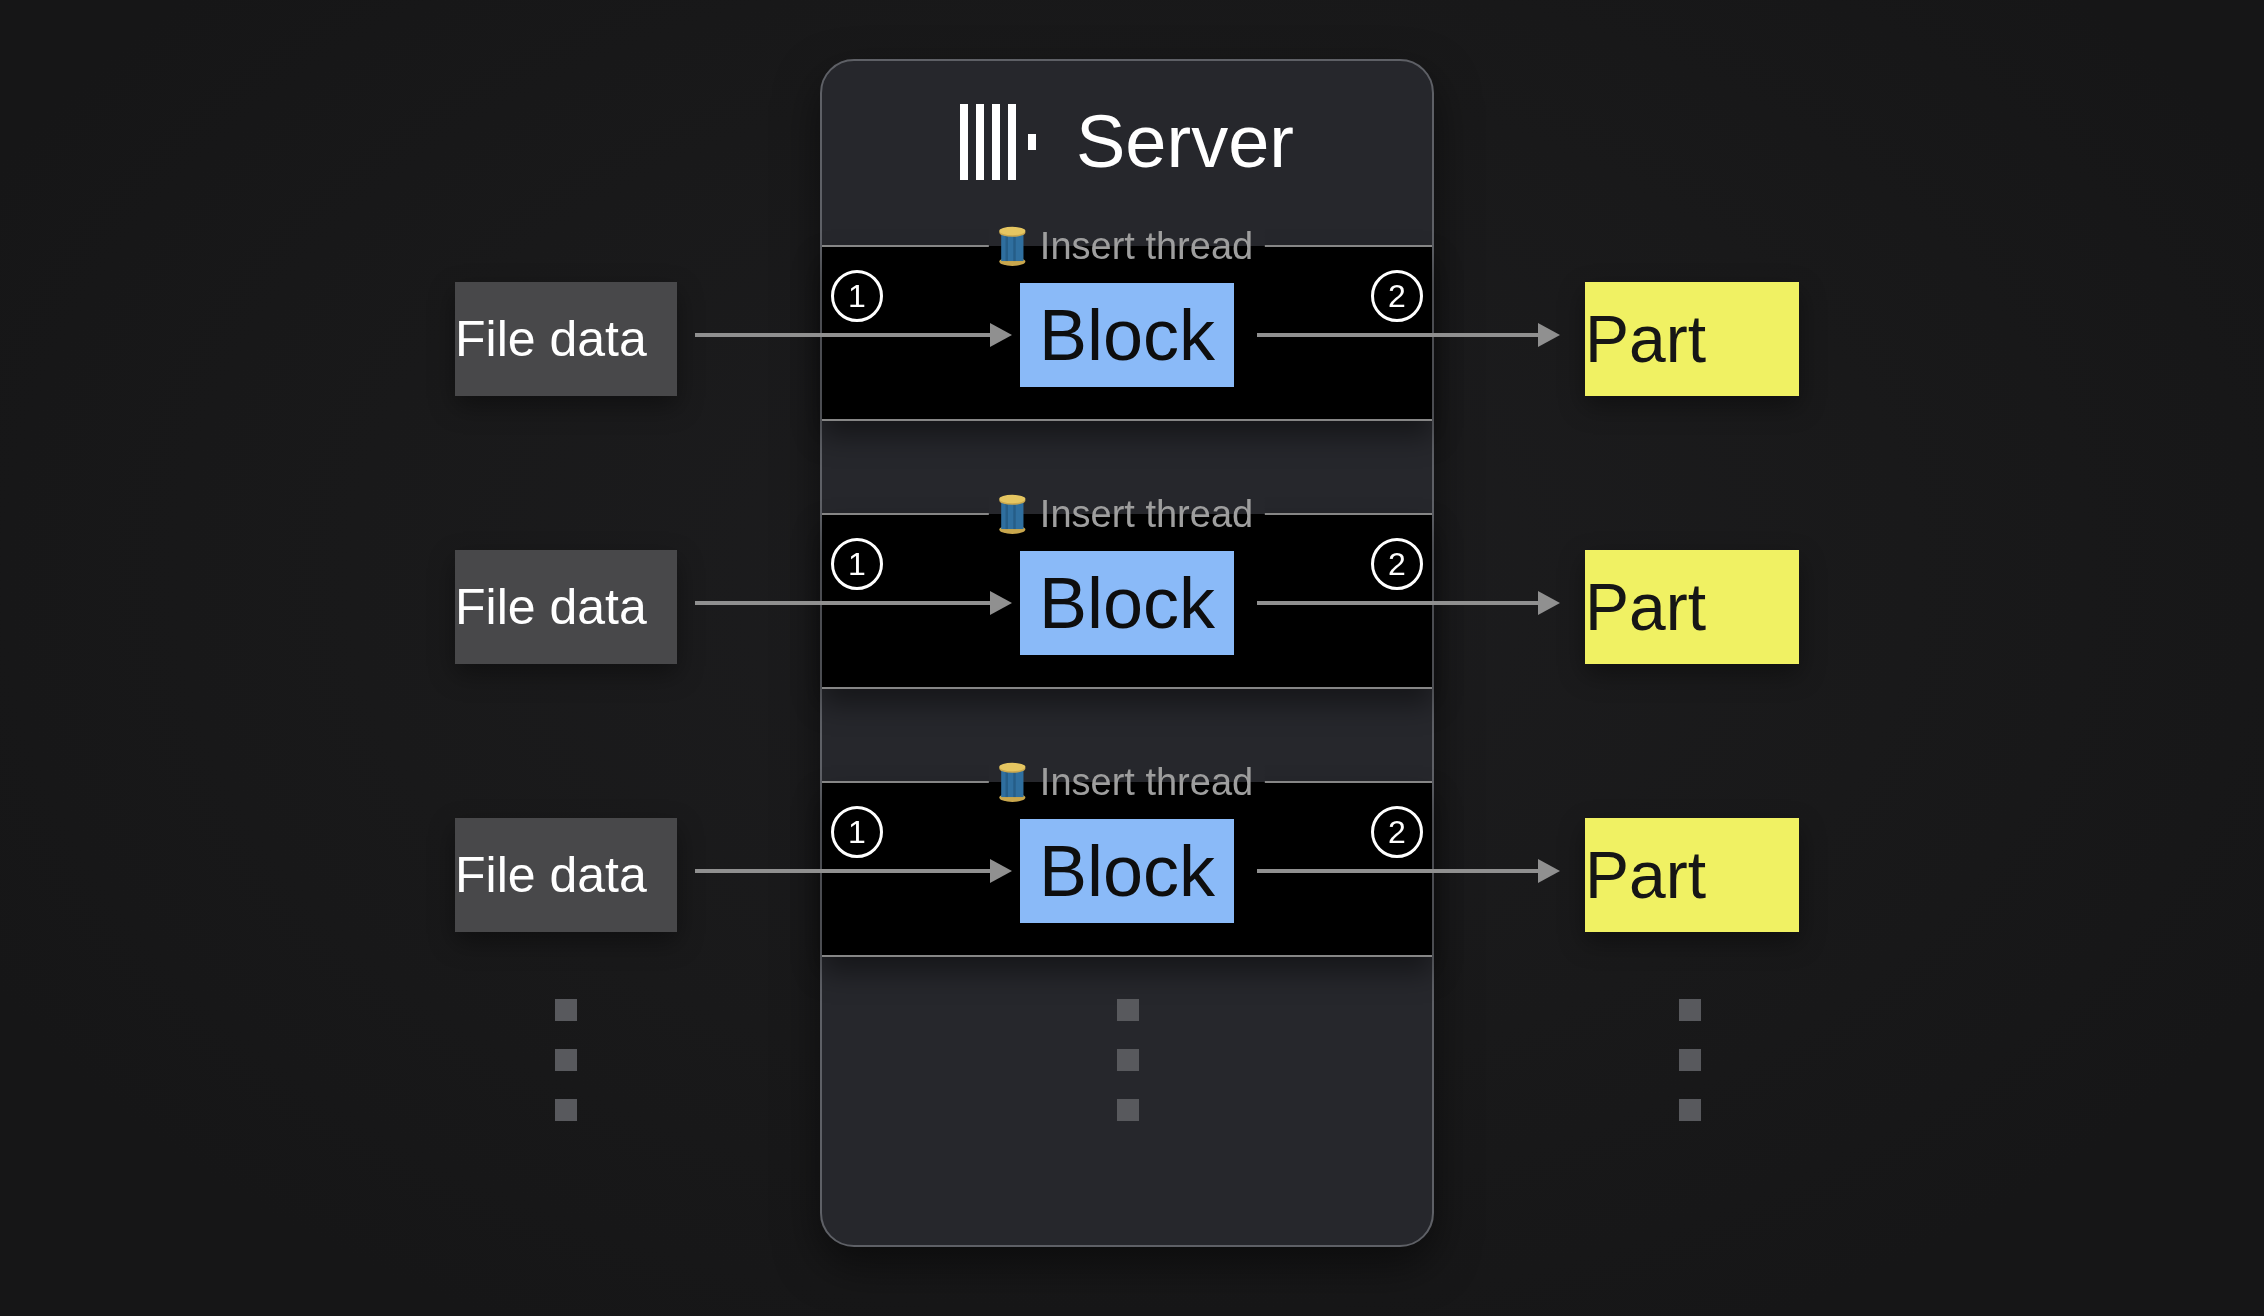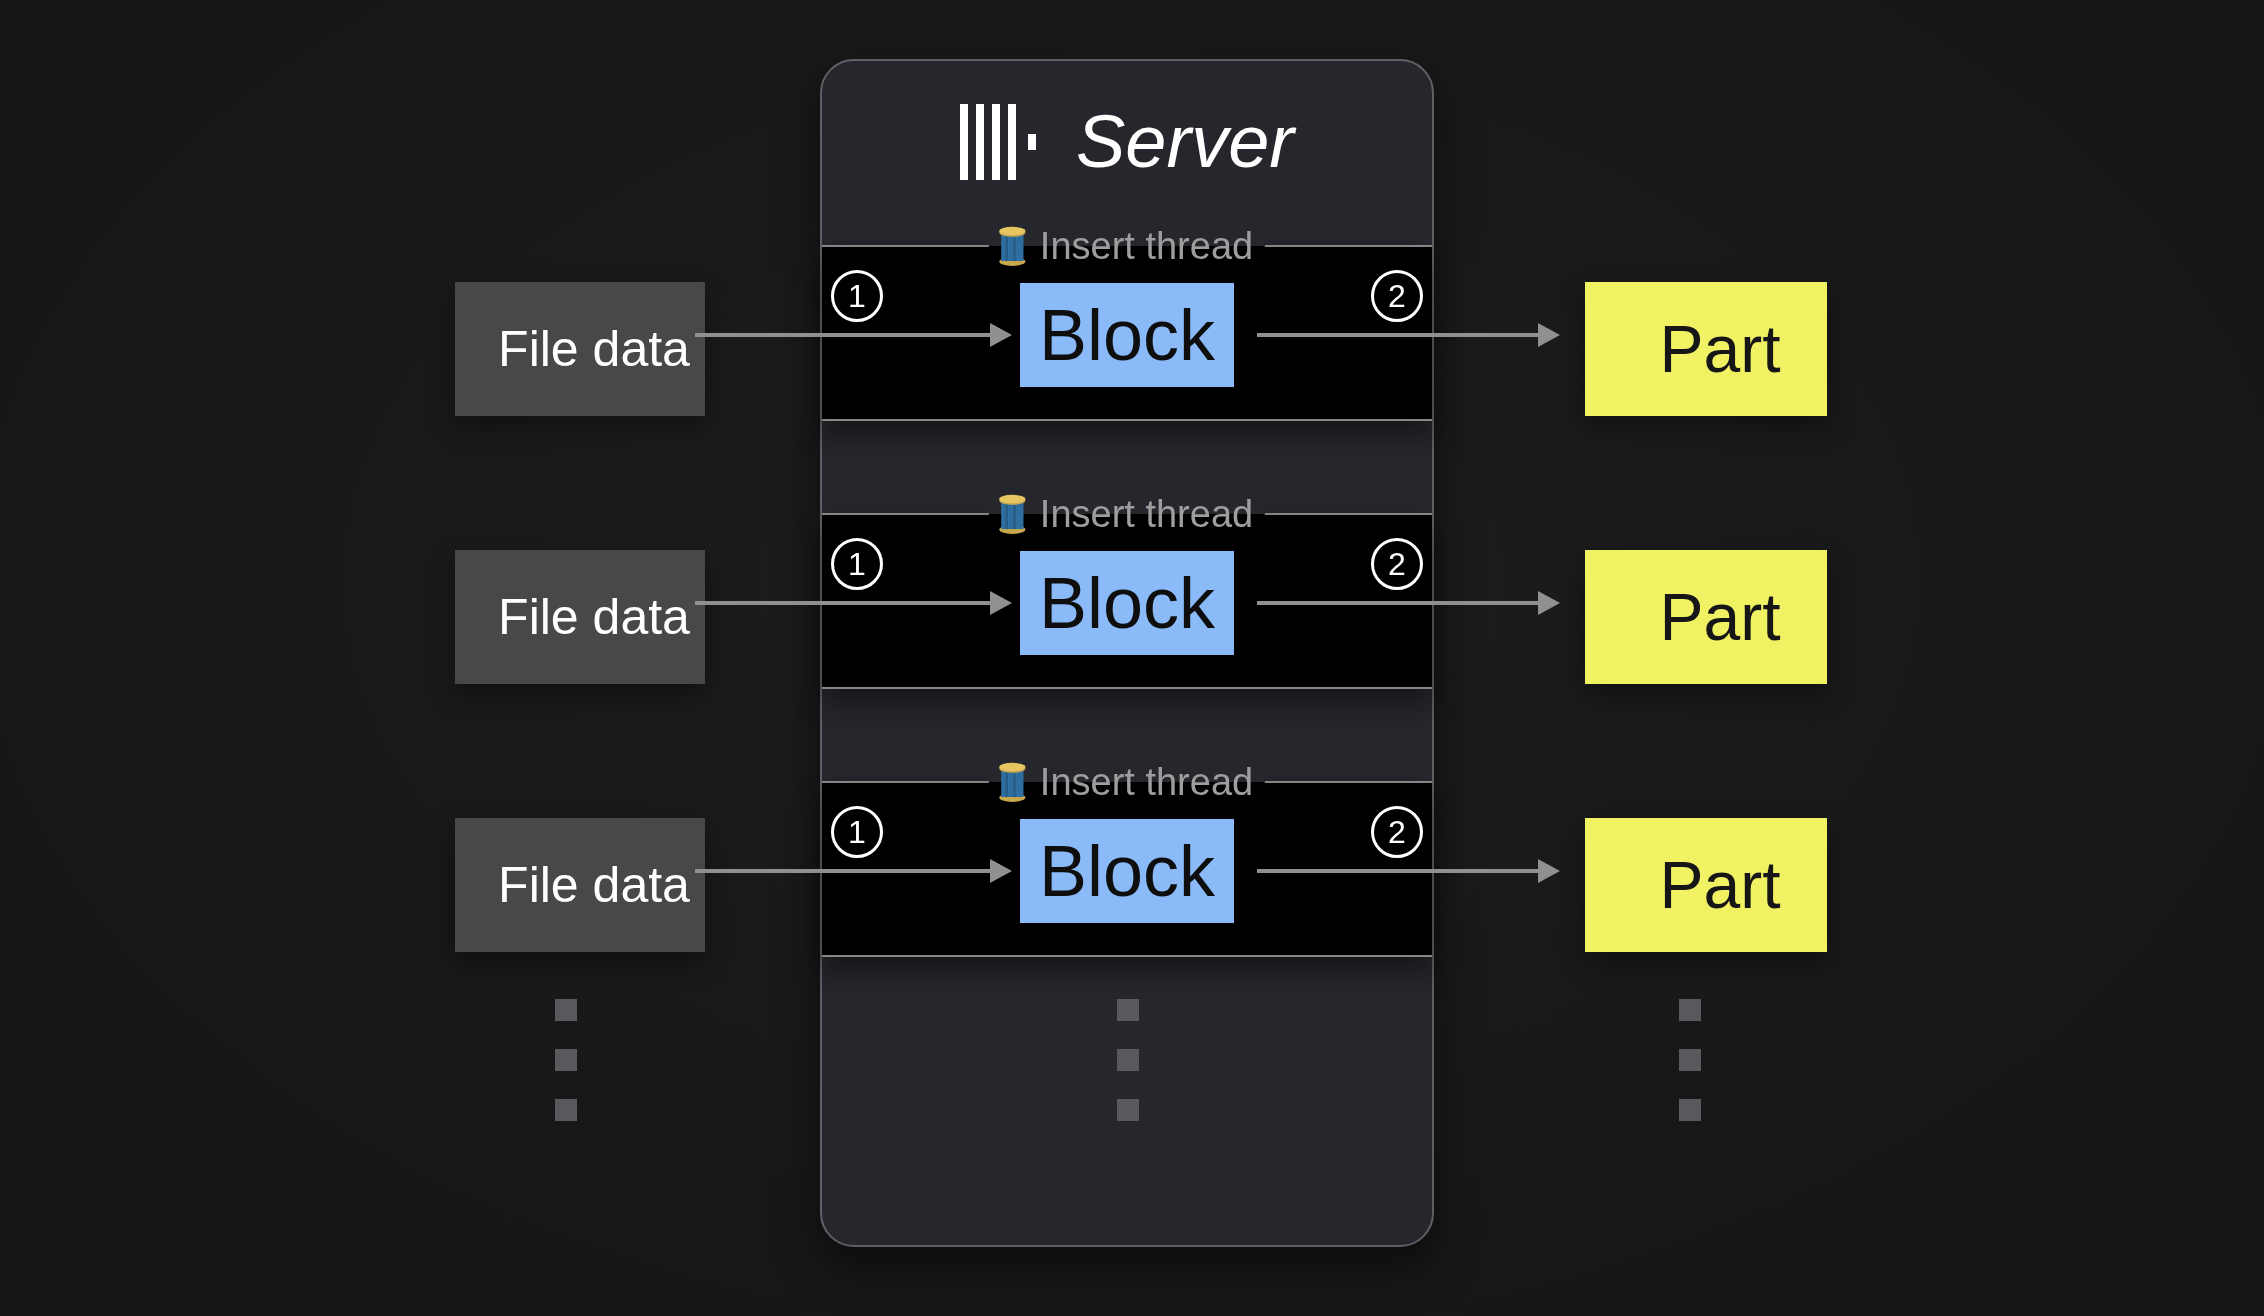--- a/index.html
+++ b/index.html
@@ -9,39 +9,38 @@
     font-family:"Liberation Sans",sans-serif;
   }
   
   .panel{
     position:absolute;left:820px;top:59px;width:614px;height:1188px;box-sizing:border-box;
     background:var(--panel-bg);border:2px solid var(--panel-border);border-radius:34px;
     box-shadow:0 18px 44px rgba(0,0,0,.5);
   }
   .panel-title{
     position:absolute;top:28px;left:0;right:0;height:106px;
-    display:flex;align-items:center;justify-content:center;gap:40px;color:var(--title-text);font-style:italic;
+    display:flex;align-items:center;justify-content:center;gap:40px;color:var(--title-text);
   }
   .title-text{font-size:74px;line-height:1;}
   .ch-logo rect{fill:var(--title-text);}
   .panel-footer{
     position:absolute;left:0;right:0;bottom:16px;
     display:flex;flex-direction:column;align-items:center;gap:9px;
   }
   .gear-body{fill:var(--accent-yellow);}
   .gear-hole{fill:#222327;}
   .setting-name{font-family:"DejaVu Sans Mono",monospace;font-size:35px;color:var(--accent-yellow);}
   
   .row{position:absolute;left:0;width:2264px;height:176px;}
   .row-1{top:245px}.row-2{top:513px}.row-3{top:781px}
   .io-box{
-    position:absolute;top:37px;height:134px;
-    display:flex;align-items:center;justify-content:center;
+    position:absolute;top:37px;height:114px;
+    display:flex;align-items:center;
     box-shadow:0 10px 24px rgba(0,0,0,.38);
-    padding-left:28px;
   }
   .file-box{left:455px;width:222px;background:var(--file-bg);color:#ffffff;font-size:50px;}
   .part-box{left:1585px;width:214px;background:var(--part-bg);color:#161616;font-size:66px;}
   .thread-box{
     position:absolute;left:822px;top:0;width:610px;height:176px;box-sizing:border-box;
     background:var(--row-bg);
     border-top:2px solid var(--row-border);border-bottom:2px solid var(--row-border);
     box-shadow:0 16px 26px rgba(0,0,0,.42);
   }
   .thread-label{

